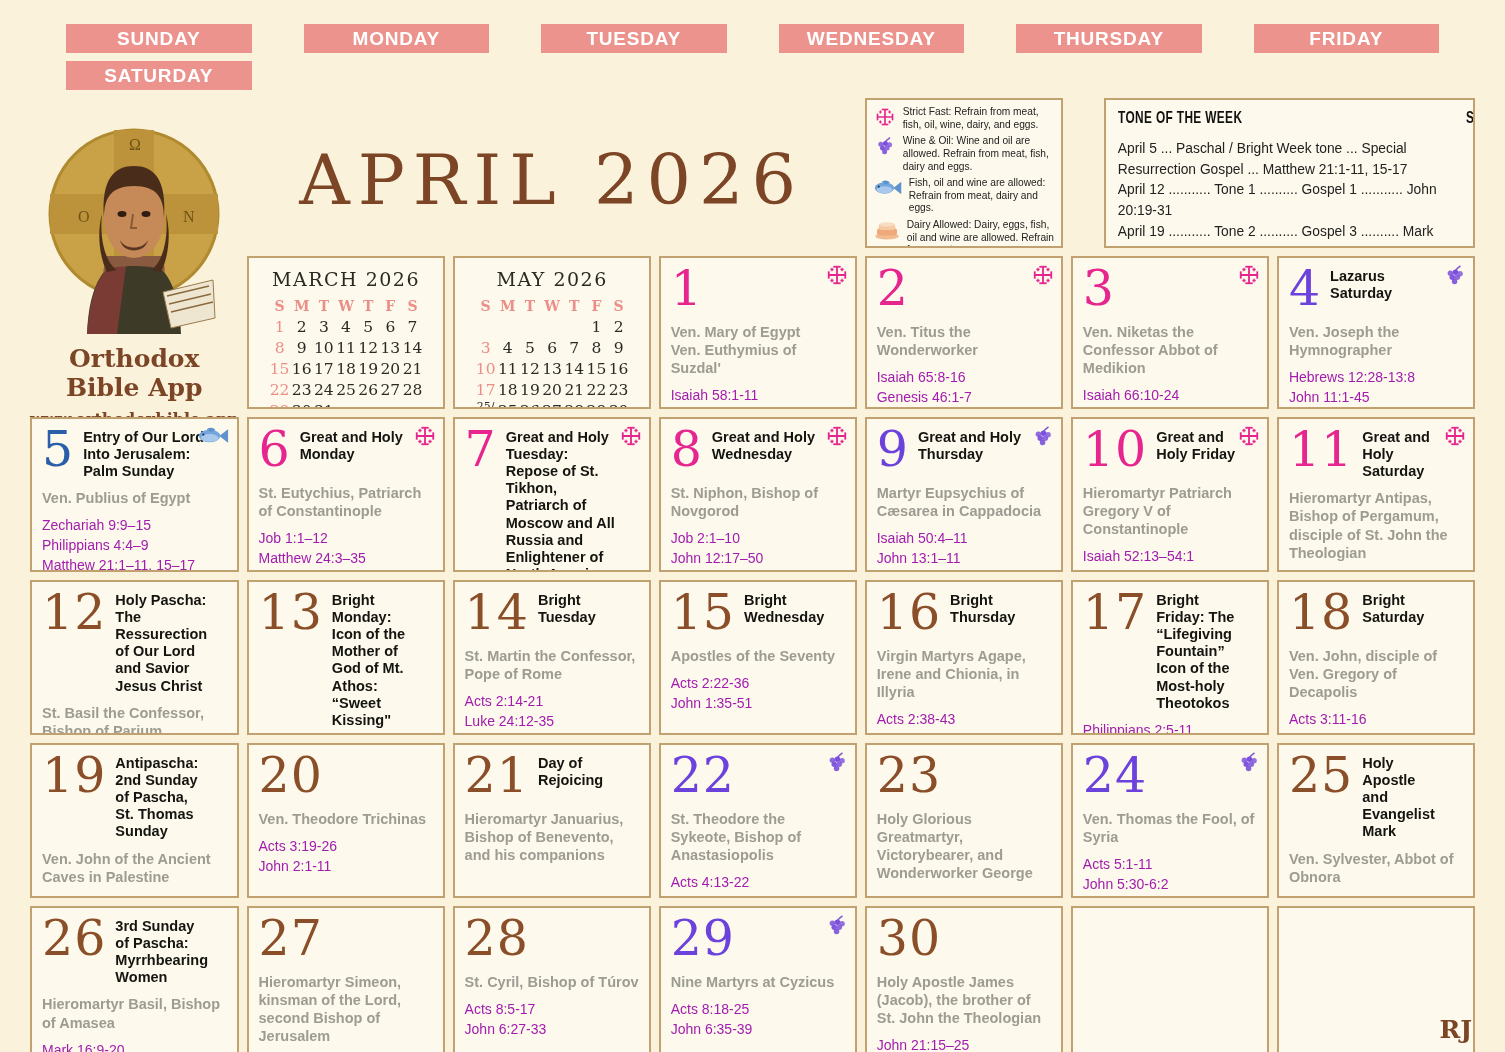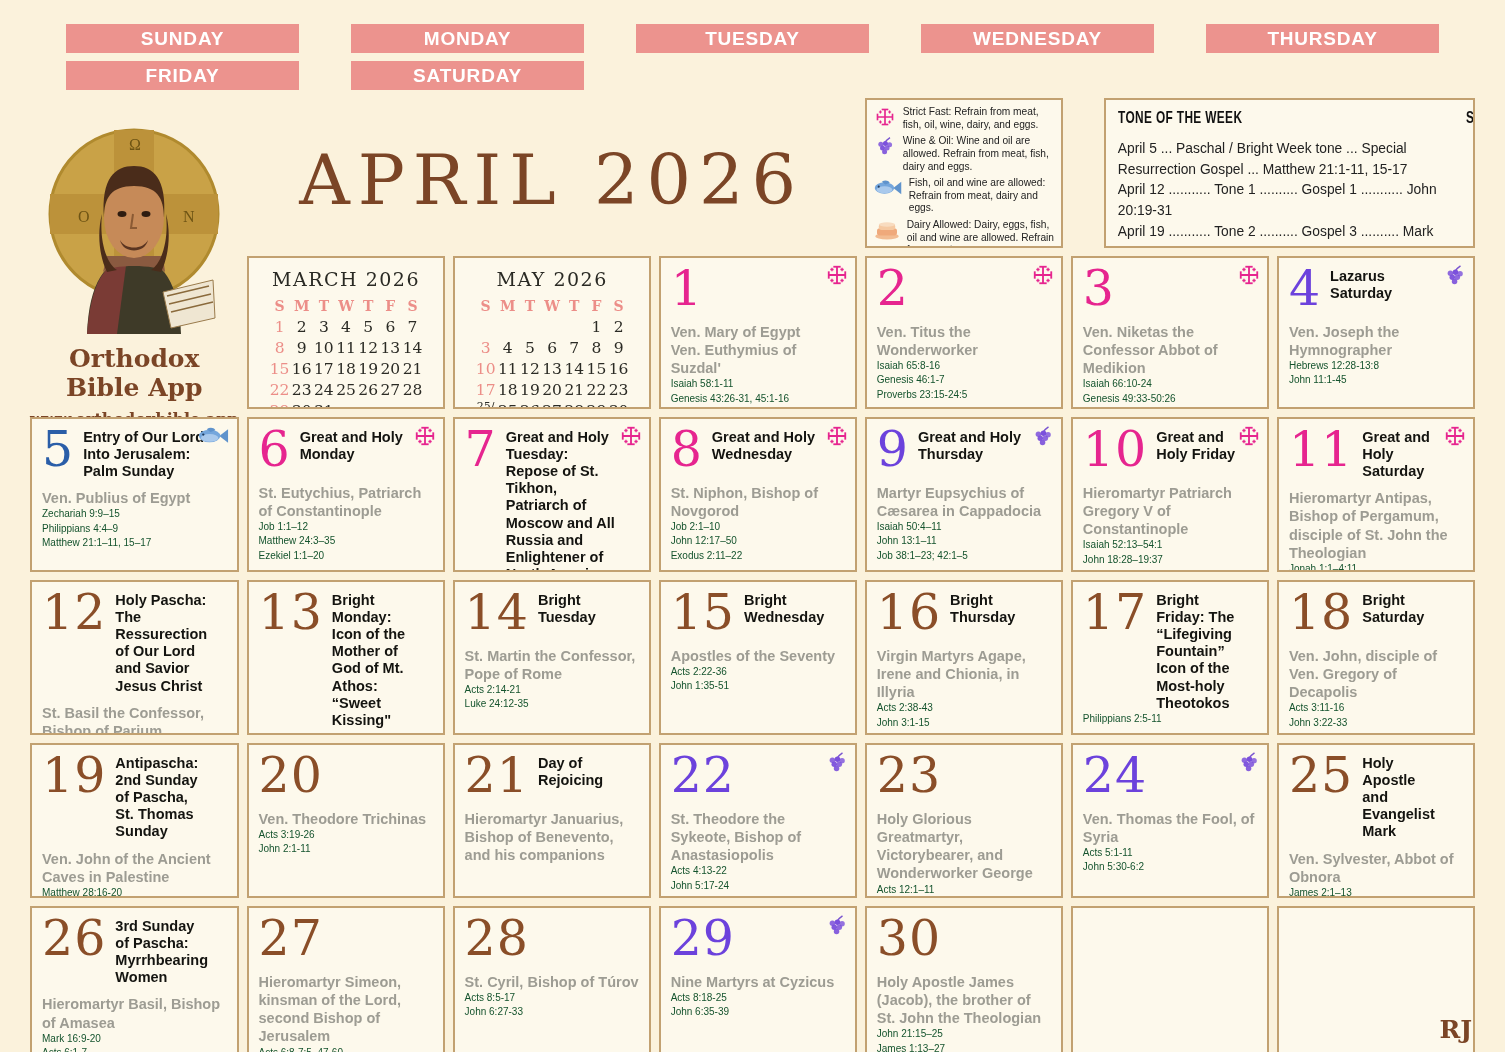--- a/index.html
+++ b/index.html
@@ -9,21 +9,21 @@
     background: var(--page-bg, #FBF2DC);
   }
   .page {
     position: relative;
     width: 1505px; height: 1052px;
     background: var(--page-bg, #FBF2DC);
     overflow: hidden;
   }
   
   .weekday-row {
-    display: grid; grid-template-columns: repeat(5,1fr); gap: 8px;
+    display: grid; grid-template-columns: repeat(6,1fr); gap: 8px;
     padding: 24px 44px 0;
   }
   .weekday { 
     margin: 0 22px; height: 29px;
     background: var(--header-bar, #EC938E);
     color: #fff; font-weight: bold; font-size: 19px; letter-spacing: .8px;
     display:flex; align-items:center; justify-content:center;
   }
   
   .grid {
@@ -41,21 +41,21 @@
     overflow: hidden;
   }
   .cell .corner-icon { position:absolute; top:6px; right:7px; }
   .day-head { display:flex; gap:9px; align-items:flex-start; }
   .day-num {
     font-family: "DejaVu Serif", "Liberation Serif", serif;
     font-size: 49px; line-height: 50px; letter-spacing: 1px;
   }
   .day-title { font-weight:bold; color:#141410; font-size:14.5px; line-height:1.18; padding-top:4px; padding-right:20px; }
   .day-feast { color: var(--gray,#9D9C93); font-weight:bold; font-size:14.5px; line-height:1.25; margin-top:9px; white-space:pre-line; }
-  .day-readings { color:#14532d; font-size:10px; line-height:1.42; }
+  .day-readings { color:#a21caf; font-size:14px; line-height:1.42; margin-top:9px; }
   .cell.empty { }
   
   .branding { grid-row: 1 / 3; grid-column: 1; text-align:center; padding-top:20px; }
   .christ { display:block; margin: 4px auto 10px; }
   .app-name {
     font-family:"DejaVu Serif","Liberation Serif",serif;
     font-weight:bold; font-size:25px; color: var(--brown-text,#7B4222); margin-top:6px;
   }
   .app-url {
     font-family:"DejaVu Serif","Liberation Serif",serif;

